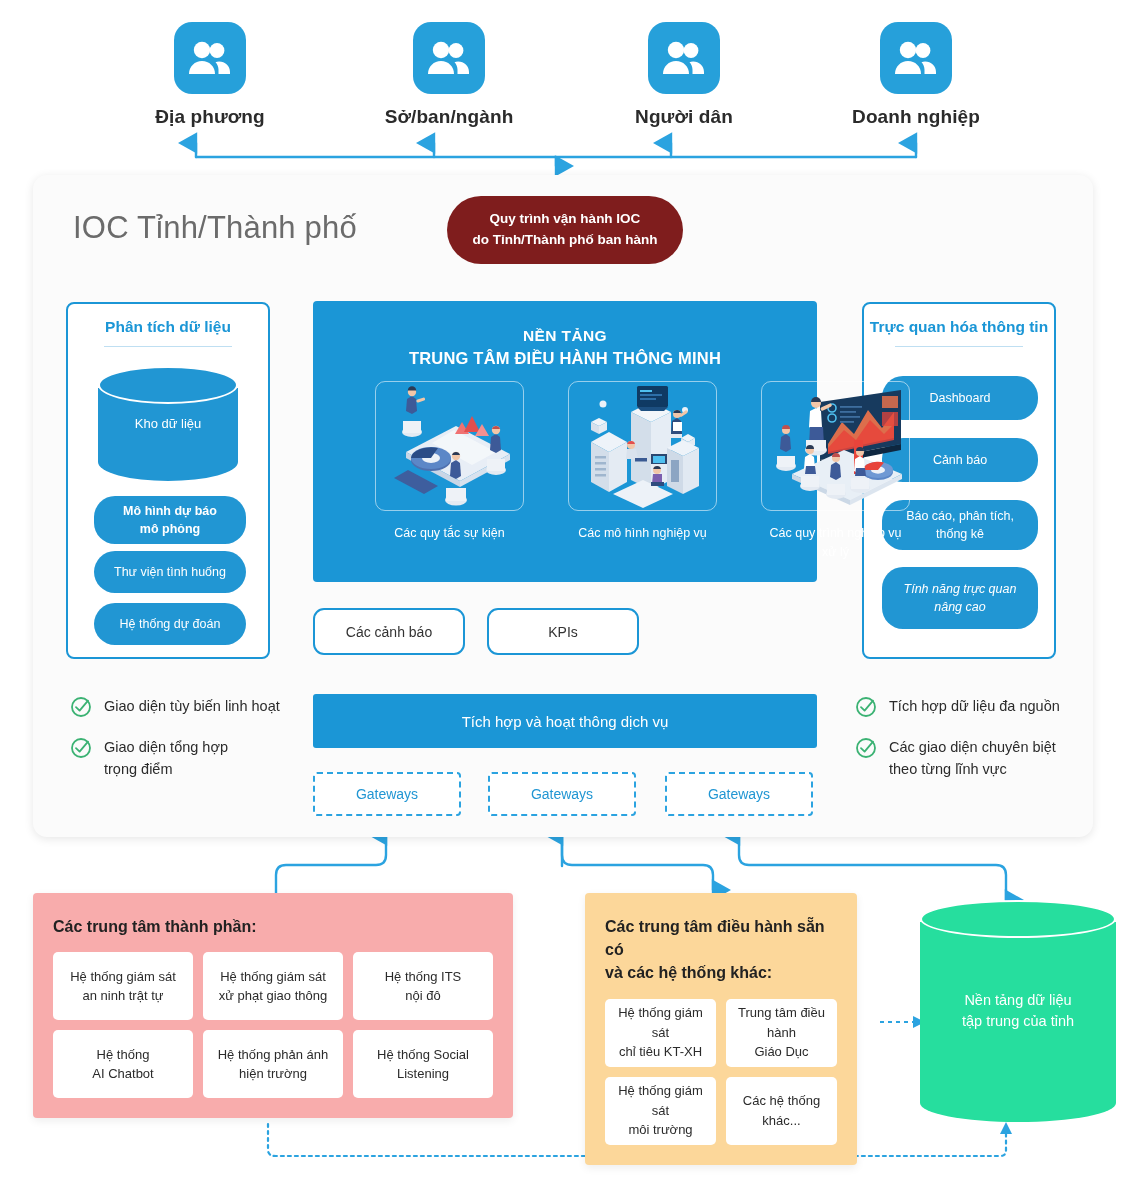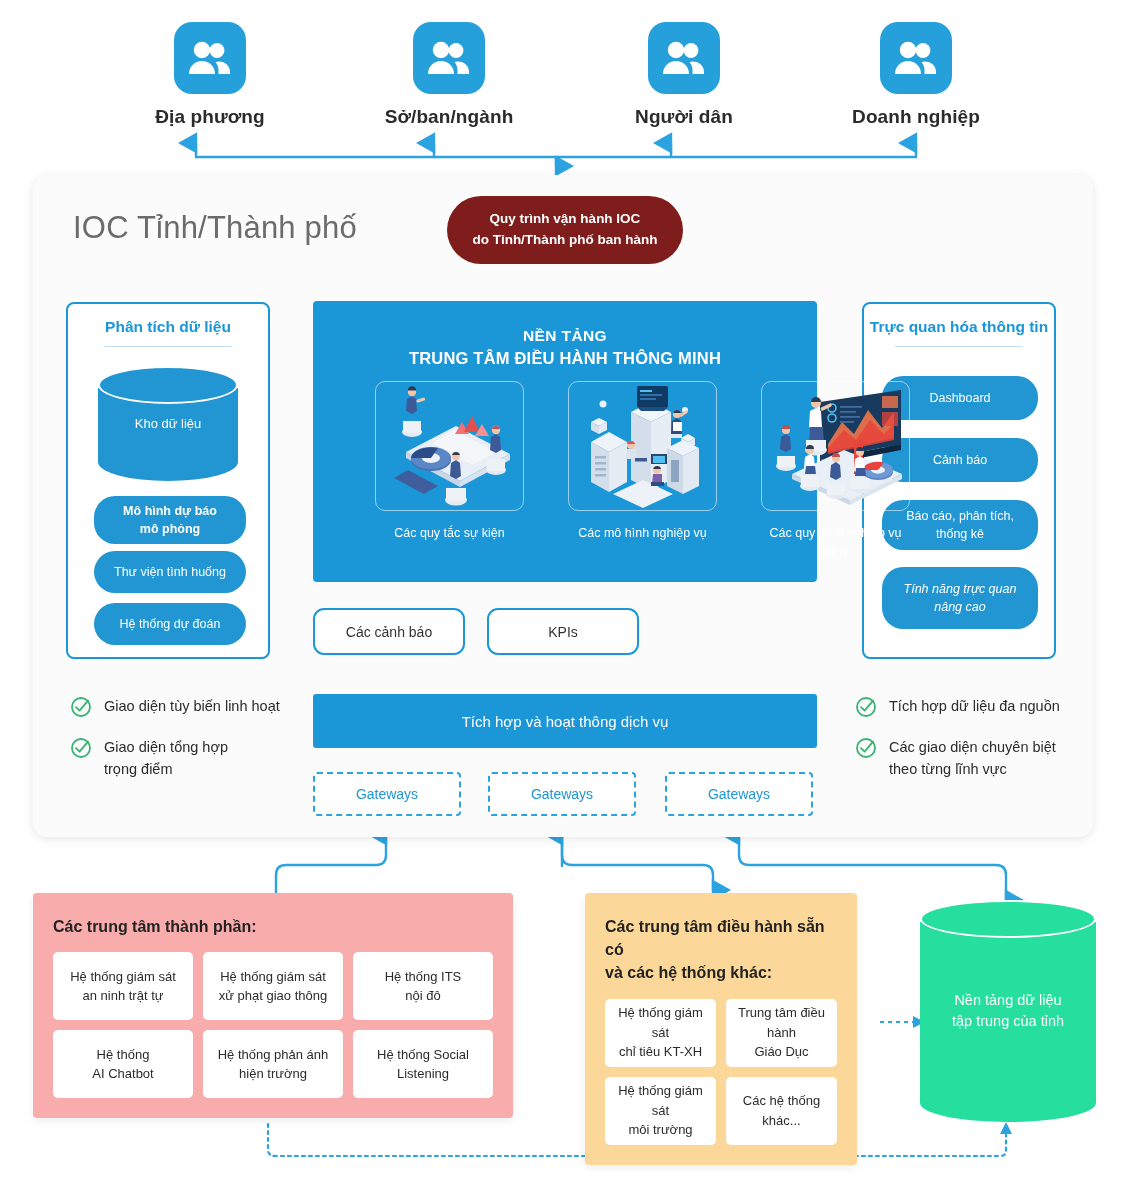--- a/index.html
+++ b/index.html
@@ -255,21 +255,21 @@
   }
   #group-components { left: 33px; top: 893px; width: 480px; background: #F8ACAC; }
   #group-existing  { left: 553px; top: 893px; width: 272px; background: #FCD79A; margin-left: 32px; }
   #group-components .group-grid { grid-template-columns: repeat(3, 1fr); }
   #group-existing .group-grid   { grid-template-columns: repeat(2, 1fr); }
 
   
   #green-cyl {
     position: absolute;
     left: 920px; top: 900px;
-    width: 176px; height: 222px;
+    width: 196px; height: 222px;
   }
   #green-cyl .top, #green-cyl .body, #green-cyl .bot, #green-cyl .cap {
     background: #26DE9E;
   }
   #green-cyl .cap { border-color: #fff; }
   #green-cyl .label { font-size: 14.5px; }
 
   svg.wires { position: absolute; left: 0; top: 0; pointer-events: none; }
 </style>
 </head>

